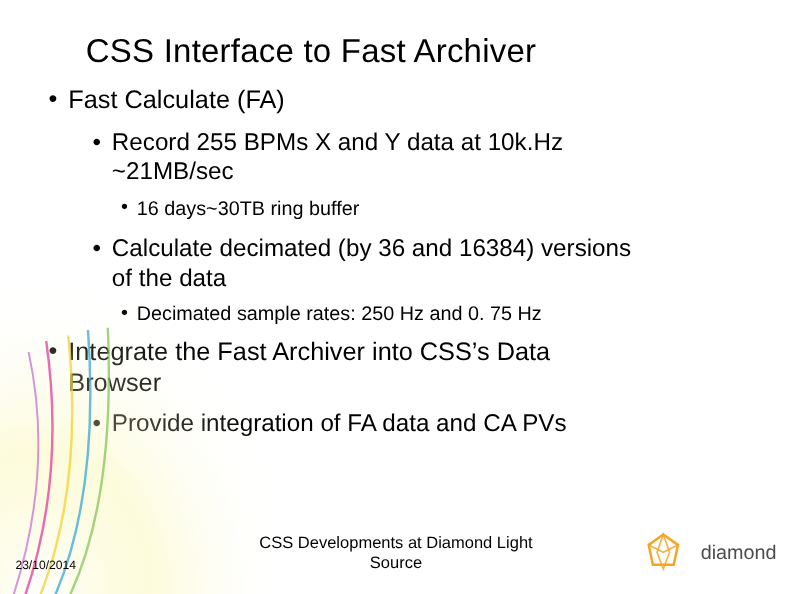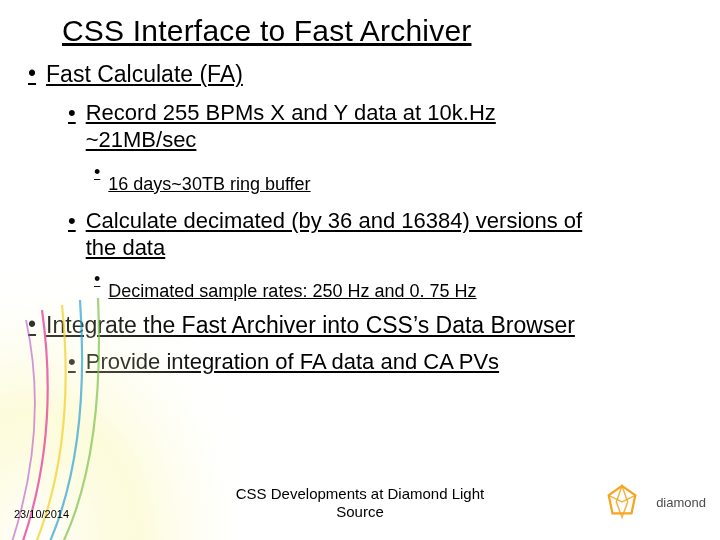--- a/index.html
+++ b/index.html
@@ -1,37 +1,37 @@
 <!DOCTYPE html>
 <html><head>
 <meta charset="utf-8">
 <style>
   * { margin: 0; padding: 0; box-sizing: border-box; }
   html, body { width: 720px; height: 540px; background: #fff; font-family: Arial, Helvetica, sans-serif; color: #000; position: relative; overflow: hidden; }
-  .slide { width: 628px; height: 540px; position: relative; padding: 0; text-decoration: underline; }
+  .slide { width: 628px; height: 540px; position: relative; padding: 16px; }
   .title { font-size: 30px; font-weight: 400; padding: 14px 0 0 62px; letter-spacing: 0.2px; }
   .content { padding: 12px 28px 0 28px; }
   .l1 { font-size: 23px; font-weight: 400; list-style: none; margin-left: 0; }
   .l1-item { display: flex; margin-bottom: 2px; }
   .l1-item .bullet { margin: 0 10px 0 0; }
   .l1-text { flex: 1; line-height: 1.22; }
   .l2 { font-size: 22px; font-weight: 400; list-style: none; margin-left: 40px; margin-top: 12px; }
   .l2-item { display: flex; margin-bottom: 2px; }
   .l2-item .bullet { margin: 0 10px 0 0; }
   .l2-text { flex: 1; line-height: 1.22; }
   .l3 { font-size: 18px; font-weight: 400; list-style: none; margin-left: 66px; margin-top: 8px; margin-bottom: 8px; }
   .l3-item { display: flex; }
   .l3-item .bullet { margin: 0 8px 0 0; }
-  .l3-text { flex: 1; line-height: 1.28; margin-top: 11px; }
+  .l3-text { flex: 1; line-height: 1.28; }
   .bullet { display: inline-block; }
   .footer { position: absolute; bottom: 12px; left: 0; width: 720px; height: 40px; }
   .footer-date { position: absolute; left: 14px; bottom: 8px; font-size: 11px; color: #000; }
   .footer-center { position: absolute; left: 0; width: 720px; bottom: 6px; text-align: center; font-size: 15px; color: #000; line-height: 1.25; }
   .logo { position: absolute; right: 14px; bottom: 6px; height: 40px; display: flex; align-items: center; }
-  .logo-text { font-size: 13px; font-weight: 500; color: #4c4c4c; margin-left: 15px; }
+  .logo-text { font-size: 18px; font-weight: 500; color: #4c4c4c; margin-left: 15px; }
   .logo-mark { width: 38px; height: 38px; position: relative; }
   .swoosh { position: absolute; left: -18px; bottom: -30px; width: 260px; height: 320px; pointer-events: none; }
 </style>
 </head>
 <body>
 
 <div class="slide">
 
   <svg class="swoosh" viewBox="0 0 260 320">
     <defs>

